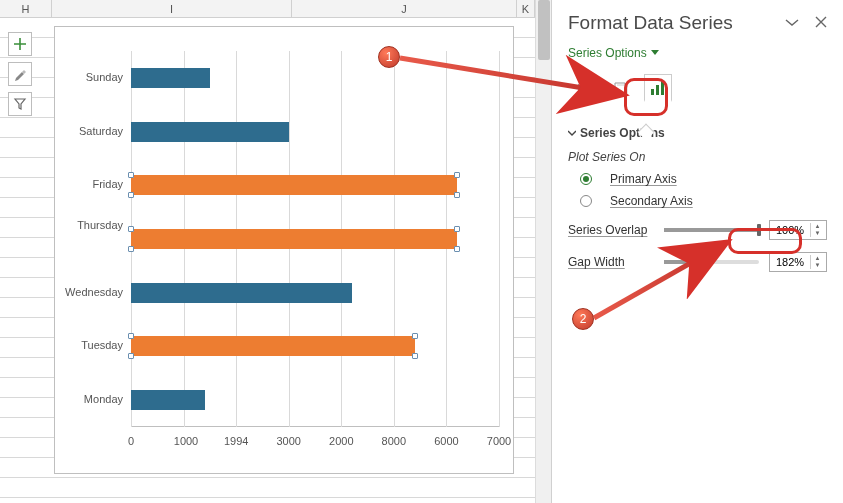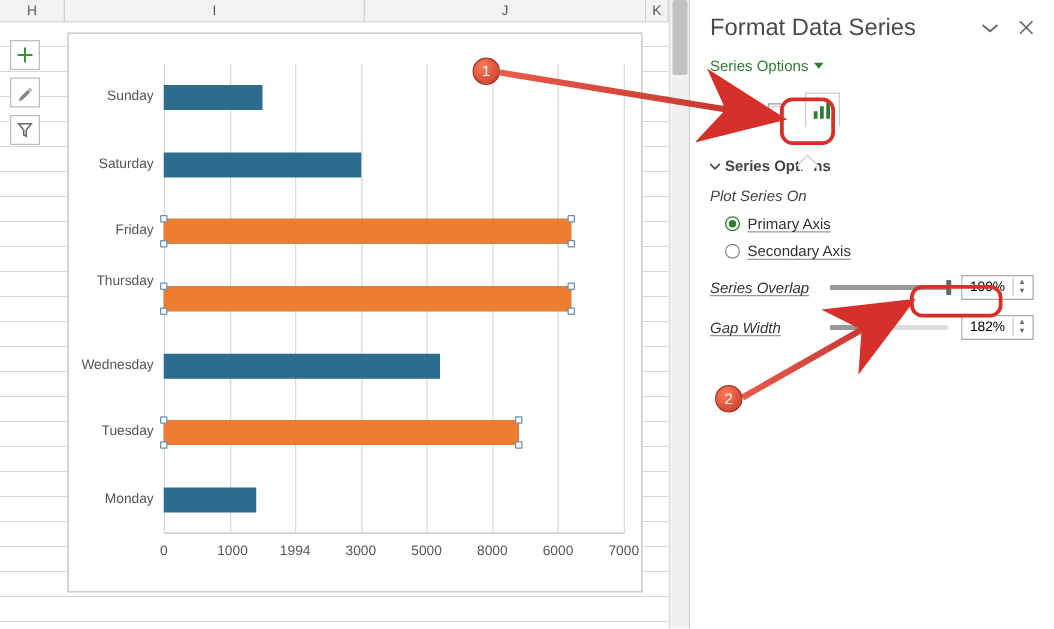--- a/index.html
+++ b/index.html
@@ -193,41 +193,41 @@
     cursor: pointer;
   }
   .sub-label {
     margin-top: 10px;
     font-size: 12px;
     color: #444;
     font-style: italic;
   }
   .radio-row {
     margin-top: 8px;
-    display: flex; align-items: center; gap: 6px;
+    display: flex; align-items: center; gap: 18px;
     margin-left: 12px;
     font-size: 12px;
   }
   .radio {
     width: 12px; height: 12px;
     border: 1px solid #888;
     border-radius: 50%;
     display: inline-flex; align-items: center; justify-content: center;
   }
   .radio.on { border-color: #2e7d32; }
   .radio.on::after {
     content: ""; width: 6px; height: 6px; background: #2e7d32; border-radius: 50%;
   }
   .radio-label { text-decoration: underline; text-decoration-color: #999; text-underline-offset: 2px; }
   .slider-row {
     margin-top: 12px;
     display: flex; align-items: center; gap: 10px;
     font-size: 12px;
   }
-  .slider-row .lbl { width: 86px; text-decoration: underline; text-decoration-color: #999; text-underline-offset: 2px; font-style: italic; }
+  .slider-row .lbl { width: 86px; text-decoration: underline; text-decoration-color: #999; text-underline-offset: 2px; }
   .slider {
     flex: 1;
     height: 4px;
     background: #ddd;
     position: relative;
     border-radius: 2px;
   }
   .slider .fill { position: absolute; left: 0; top: 0; bottom: 0; background: #999; }
   .slider .knob {
     position: absolute; top: -4px;
@@ -309,21 +309,21 @@
     <div class="x-axis-line"></div>
   <div class="gridline" style="left: 0px;"></div>
       <div class="x-tick" style="left: 0px;">0</div>
       <div class="gridline" style="left: 52.5714px;"></div>
       <div class="x-tick" style="left: 55px;">1000</div>
       <div class="gridline" style="left: 105.143px;"></div>
       <div class="x-tick" style="left: 105.143px;">1994</div>
       <div class="gridline" style="left: 157.714px;"></div>
       <div class="x-tick" style="left: 157.714px;">3000</div>
       <div class="gridline" style="left: 210.286px;"></div>
-      <div class="x-tick" style="left: 210.286px;">5000</div>
+      <div class="x-tick" style="left: 210.286px;">2000</div>
       <div class="gridline" style="left: 262.857px;"></div>
       <div class="x-tick" style="left: 262.857px;">8000</div>
       <div class="gridline" style="left: 315.429px;"></div>
       <div class="x-tick" style="left: 315.429px;">6000</div>
       <div class="gridline" style="left: 368px;"></div>
       <div class="x-tick" style="left: 368px;">7000</div>
       <div class="cat-label" style="top: 16.8571px;">Sunday</div>
       <div class="bar-row" style="top: 16.8571px; width: 78.8571px;">
         <div class="bar series1" style="width:100%"></div>
       </div>

